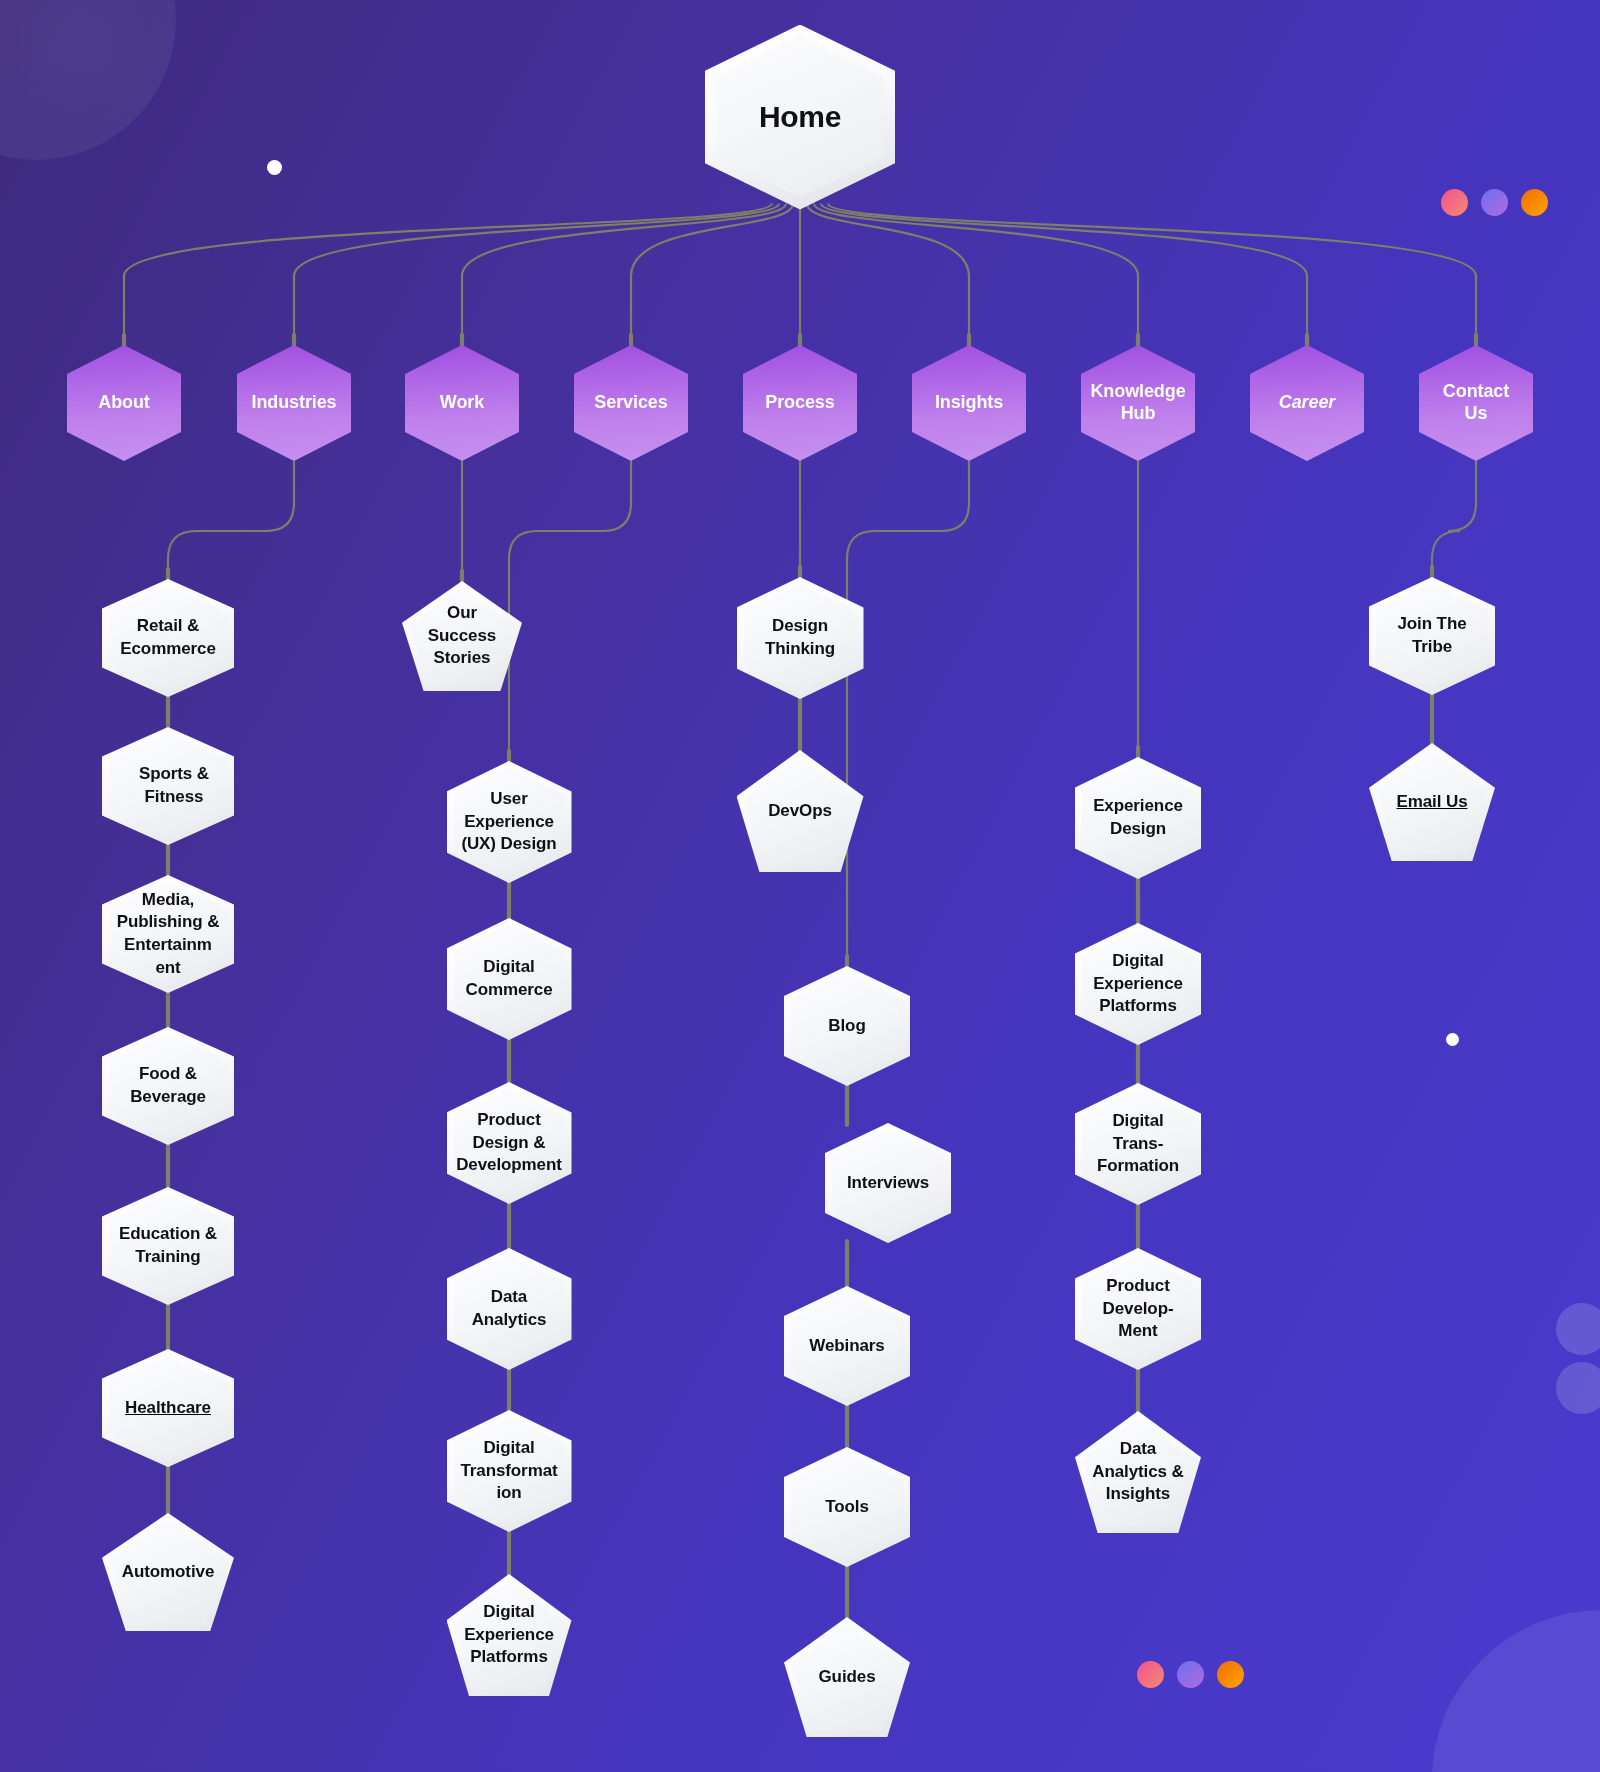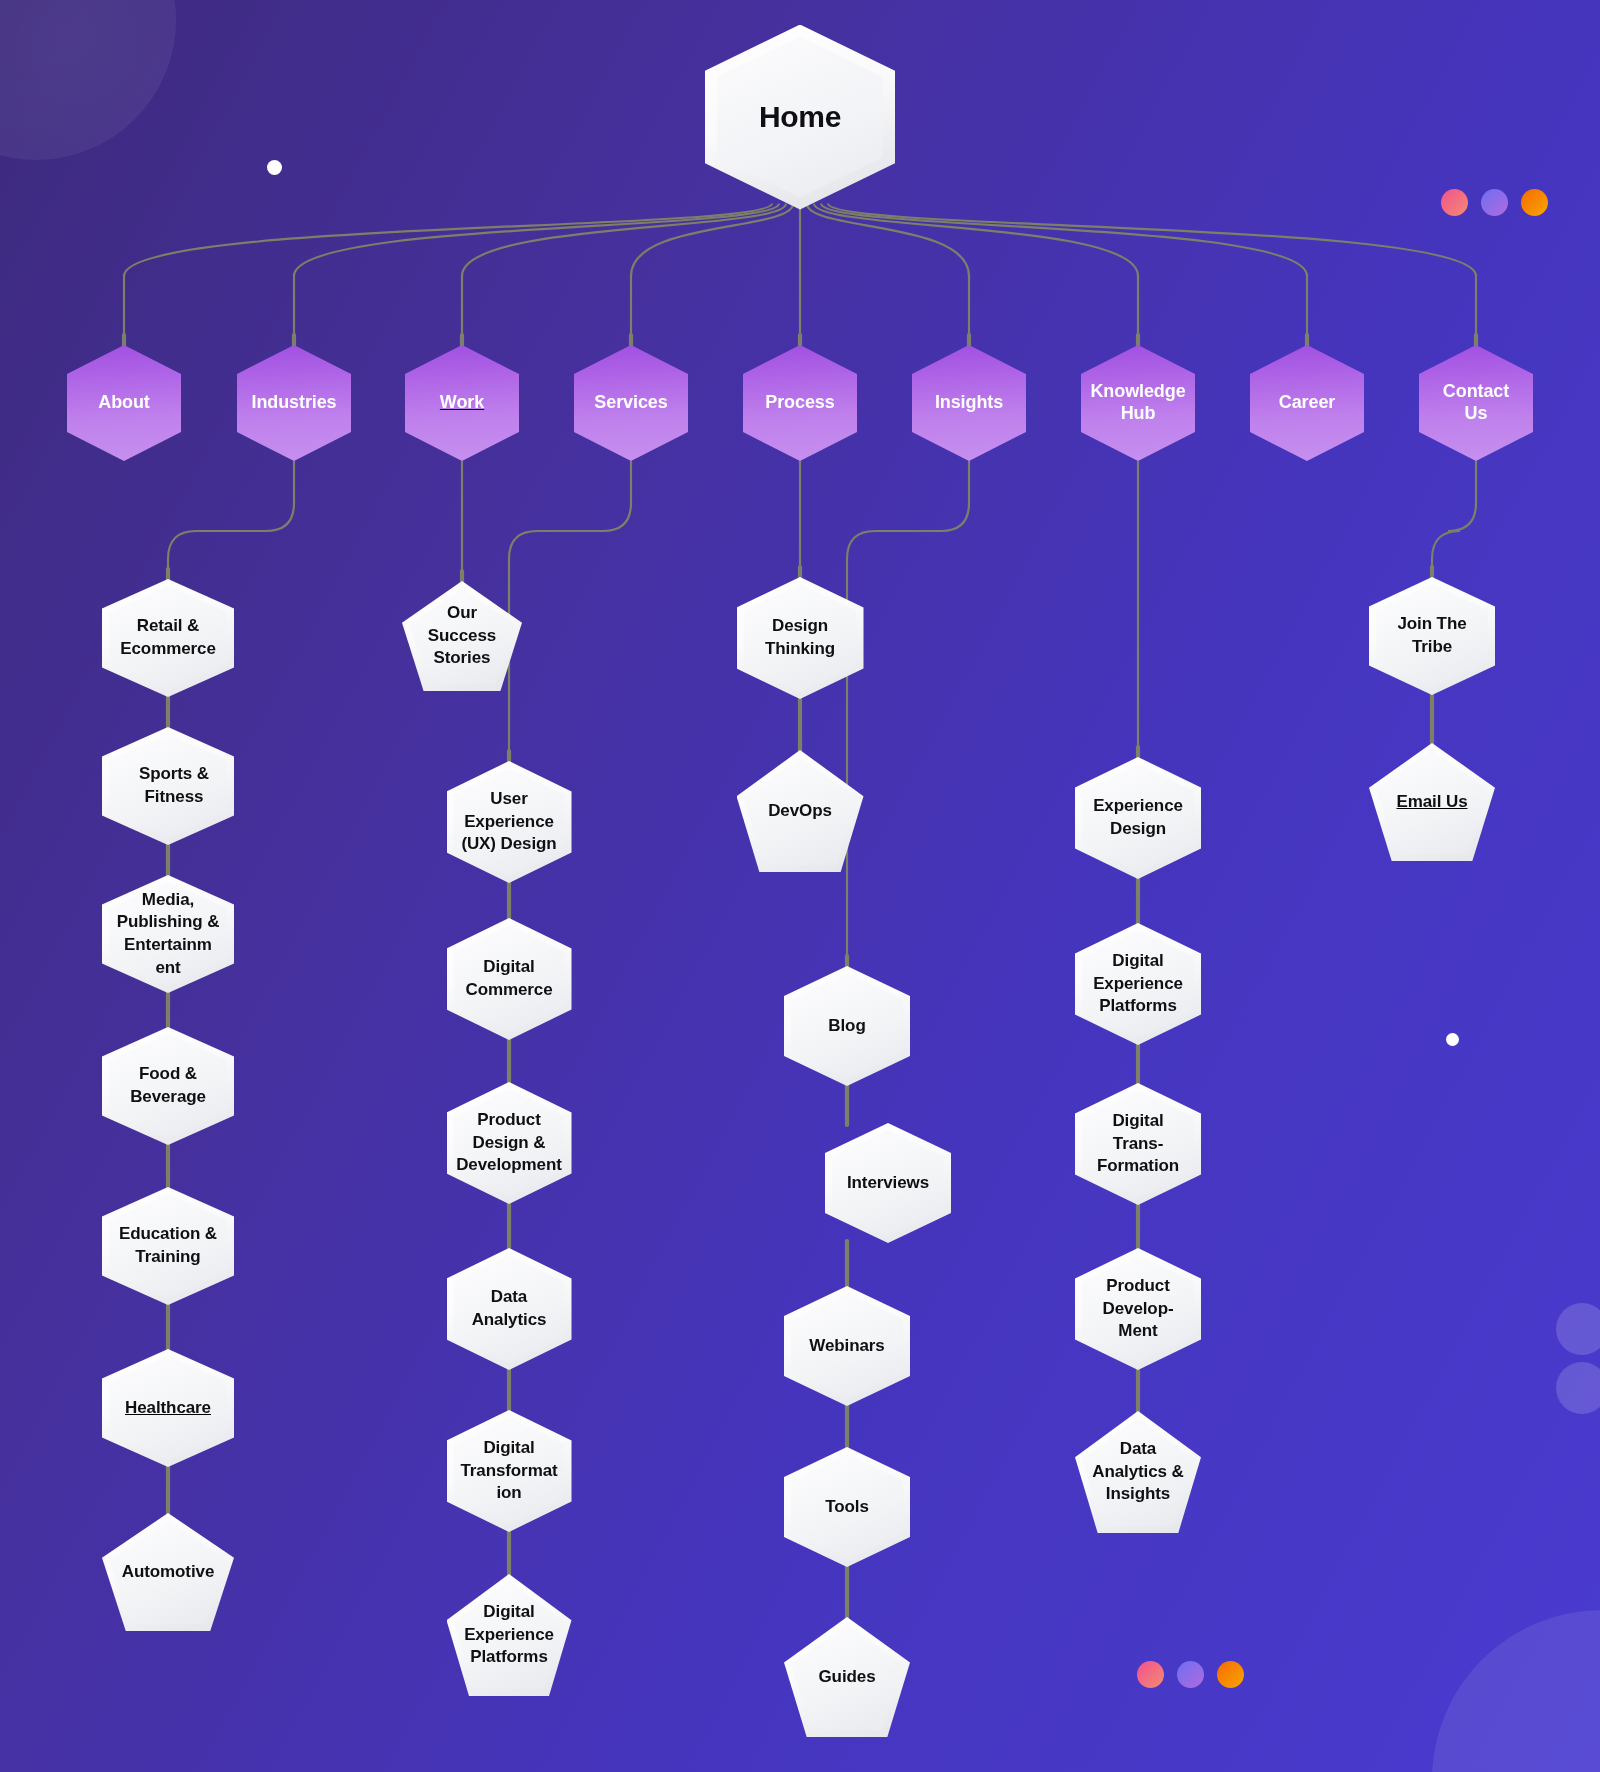--- a/index.html
+++ b/index.html
@@ -204,41 +204,41 @@
         <div class="label">Home</div>
       </div>
       <div class="node n-purple" style="left: 67px; top: 345px; width: 114px; height: 116px;">
         <div class="rim shape hex"></div>
         <div class="label">About</div>
       </div>
       <div class="node n-purple" style="left: 237px; top: 345px; width: 114px; height: 116px;">
         <div class="rim shape hex"></div>
         <div class="label">Industries</div>
       </div>
-      <div class="node n-purple" style="left: 405px; top: 345px; width: 114px; height: 116px; text-decoration: underline;">
+      <div class="node n-purple" style="left: 405px; top: 345px; width: 114px; height: 116px;">
         <div class="rim shape hex"></div>
         <div class="label">Work</div>
       </div>
       <div class="node n-purple" style="left: 574px; top: 345px; width: 114px; height: 116px;">
         <div class="rim shape hex"></div>
         <div class="label">Services</div>
       </div>
       <div class="node n-purple" style="left: 743px; top: 345px; width: 114px; height: 116px;">
         <div class="rim shape hex"></div>
         <div class="label">Process</div>
       </div>
       <div class="node n-purple" style="left: 912px; top: 345px; width: 114px; height: 116px;">
         <div class="rim shape hex"></div>
         <div class="label">Insights</div>
       </div>
       <div class="node n-purple" style="left: 1081px; top: 345px; width: 114px; height: 116px;">
         <div class="rim shape hex"></div>
         <div class="label">Knowledge<br>Hub</div>
       </div>
-      <div class="node n-purple" style="left: 1250px; top: 345px; width: 114px; height: 116px;">
+      <div class="node n-purple" style="left: 1250px; top: 345px; width: 114px; height: 116px; font-style: italic;">
         <div class="rim shape hex"></div>
         <div class="label">Career</div>
       </div>
       <div class="node n-purple" style="left: 1419px; top: 345px; width: 114px; height: 116px;">
         <div class="rim shape hex"></div>
         <div class="label">Contact<br>Us</div>
       </div>
       <div class="node n-white" style="left: 102px; top: 579px; width: 132px; height: 118px;">
         <div class="rim shape hex"></div>
         <div class="face shape hex"></div>

